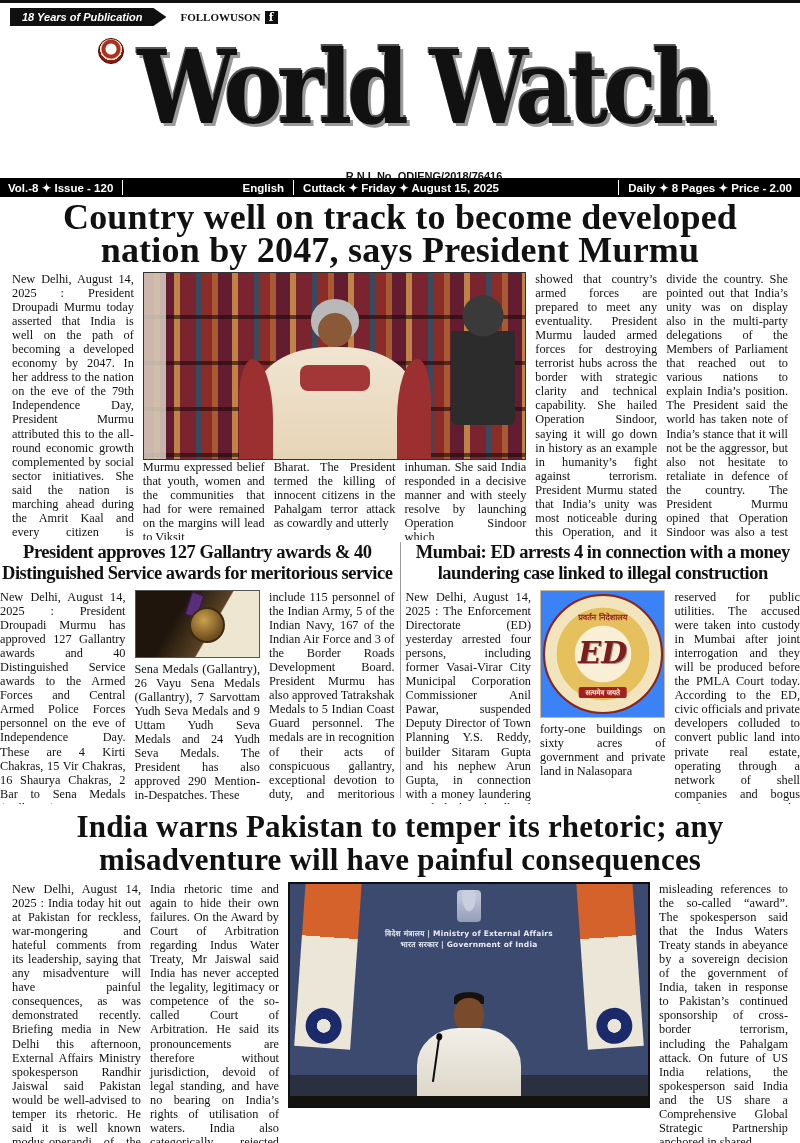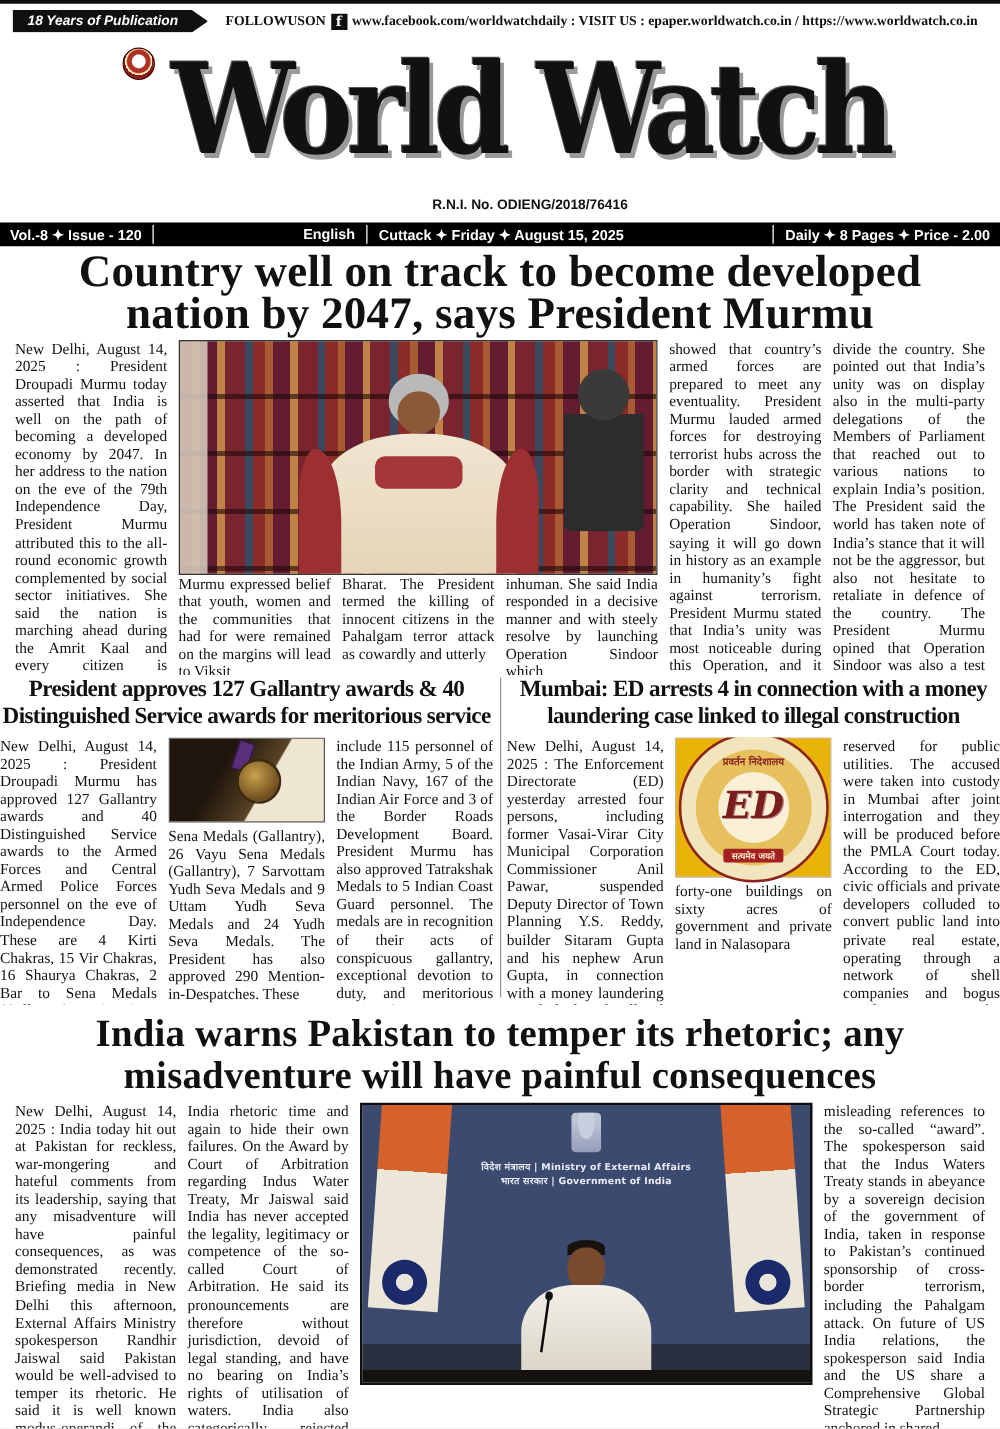--- a/index.html
+++ b/index.html
@@ -21,21 +21,21 @@
   .fb { width:13px; height:13px; background:#101010; color:#fff; display:inline-flex;
     align-items:center; justify-content:center; font:bold 11px "DejaVu Serif", serif; }
   
   .masthead { position:relative; height:150px; text-align:center;padding-left:48px; }
   .emblem { position:absolute; left:98px; top:10px; width:26px; height:26px; border-radius:50%;
     background:radial-gradient(circle at 50% 42%, #fff 0 5px, #b03020 6px 9px, #f5e9c8 10px 11px, #8a1d14 11px 100%);
     border:1px solid #400; }
   .mast-title { font-family:"DejaVu Serif", serif; font-weight:bold; font-size:88px; line-height:104px;
     letter-spacing:-5px; transform:scaleY(1.14); transform-origin:top center;
     text-shadow:3px 3px 0 #9a9a9a, -1px -1px 0 #555; white-space:nowrap; }
-  .rni { font:bold 11px "Liberation Sans", sans-serif; margin-top:26px; }
+  .rni { font:bold 11px "Liberation Sans", sans-serif; margin-top:38px; }
   
   .infobar { display:flex; align-items:center; background:#000; color:#fff; height:19px;
     font:bold 11.5px "Liberation Sans", sans-serif; padding:0 8px; white-space:nowrap; }
   .infobar .sep { width:1px; height:15px; background:#fff; margin:0 9px; }
   .infobar .sp { flex:1; }
   
   .h1 { font-weight:bold; font-size:36px; line-height:33px; text-align:center; margin:4px 12px 5px; letter-spacing:.2px; }
   .h2 { font-weight:bold; font-size:18.5px; line-height:20.5px; text-align:center; margin:2px 2px 7px; letter-spacing:-.5px; }
   .h4 { font-weight:bold; font-size:31px; line-height:33px; text-align:center; margin:6px 12px 6px; letter-spacing:.2px; }
   
@@ -73,21 +73,21 @@
   .fig-blouse { position:absolute; left:50%; bottom:68px; transform:translateX(-50%); width:70px; height:26px;
     background:#a33636; border-radius:8px; }
   
   .medal-photo { position:relative; height:68px; margin-bottom:4px; overflow:hidden;
     background:linear-gradient(120deg,#1f150c 0 34%, #5a4326 60%, #efe6d2 61% 100%); border:1px solid #555; }
   .medal-coin { position:absolute; right:34px; top:16px; width:36px; height:36px; border-radius:50%;
     background:radial-gradient(circle at 40% 35%, #caa24e, #6e4d1e 70%); border:2px solid #3a2a10; }
   .medal-ribbon { position:absolute; right:58px; top:2px; width:13px; height:24px; background:#5a2e7a;
     transform:rotate(18deg); border:1px solid #2e1540; }
   
-  .ed-box { position:relative; height:112px; margin-bottom:4px; background:#eab308; border:1px solid #c9b9a0;
+  .ed-box { position:relative; height:128px; margin-bottom:4px; background:#3b82f6; border:1px solid #c9b9a0;
     display:flex; align-items:center; justify-content:center; }
   .ed-seal { position:relative; width:120px; height:120px; border-radius:50%;
     background:radial-gradient(circle,#f8efd6 0 34%, #e6c05c 35% 56%, #f2e5bd 57% 70%, #d8b04a 71% 100%);
     border:2px solid #8a2323; }
   .ed-top-txt { position:absolute; top:15px; left:0; width:100%; text-align:center;
     font:bold 8px "DejaVu Sans", sans-serif; color:#8a2323; }
   .ed-mono { position:absolute; top:50%; left:50%; transform:translate(-50%,-54%);
     font:bold italic 30px "DejaVu Serif", serif; color:#7a1d1d; text-shadow:1px 1px 0 #b88; }
   .ed-banner { position:absolute; bottom:14px; left:50%; transform:translateX(-50%);
     background:#a32020; color:#ffeecc; font:bold 7px "DejaVu Sans", sans-serif;
@@ -124,21 +124,20 @@
 
 <div class="page">
 
   <div class="topbar">
     <div class="ribbon">
       <span>18 Years of Publication</span>
     </div>
     <div class="follow">
       <span>FOLLOWUSON</span>
       <span class="fb">f</span>
-      <span>www.facebook.com/worldwatchdaily : VISIT US : epaper.worldwatch.co.in / https://www.worldwatch.co.in</span>
     </div>
   </div>
 
   <div class="masthead">
     <div class="emblem"></div>
     <div class="mast-title">World Watch</div>
     <div class="rni">R.N.I. No. ODIENG/2018/76416</div>
   </div>
 
   <div class="infobar">

